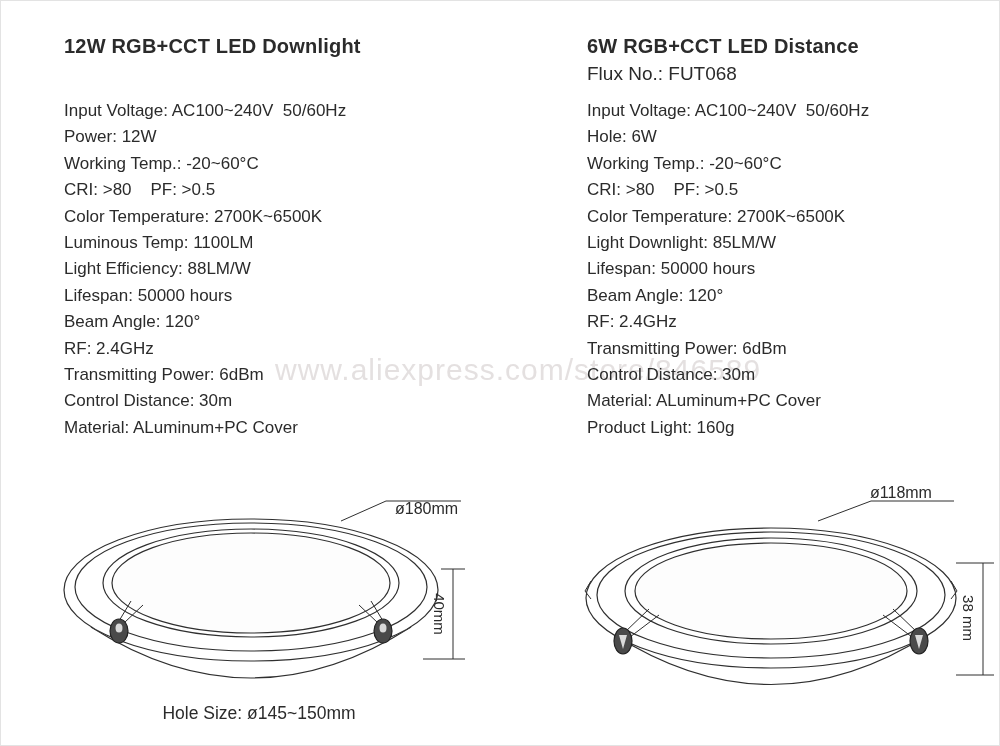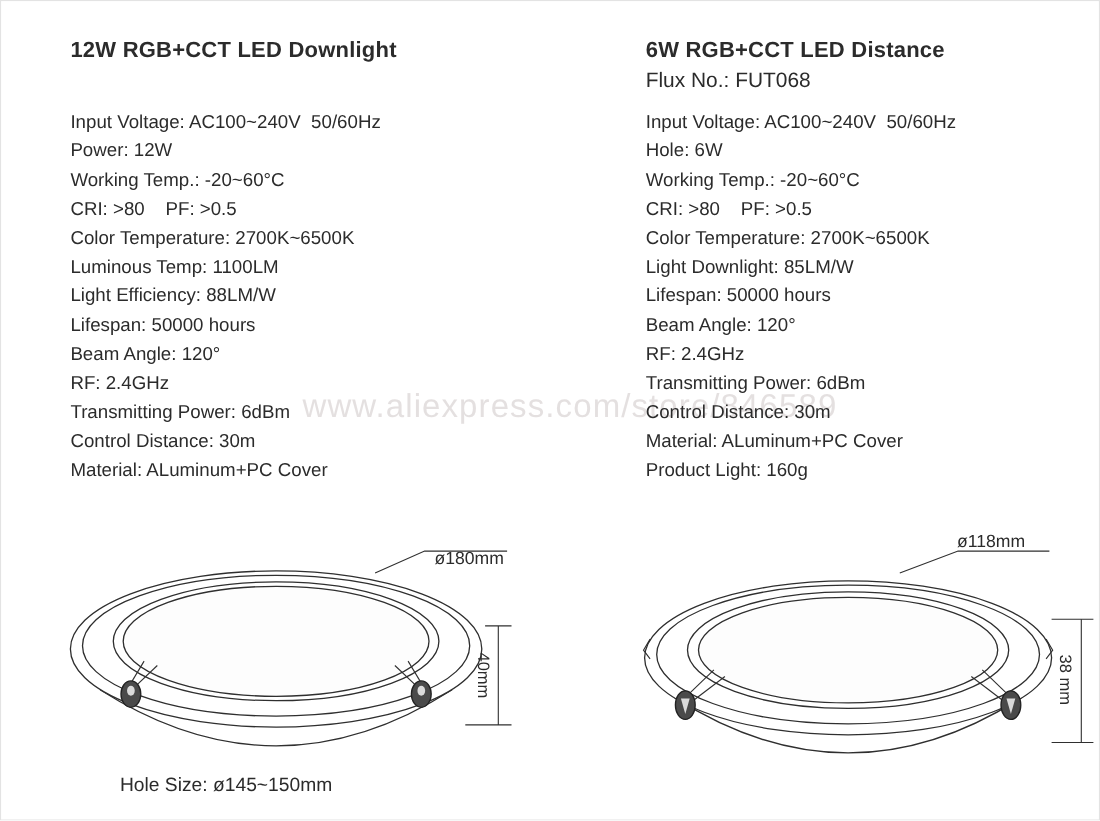--- a/index.html
+++ b/index.html
@@ -22,21 +22,21 @@
   .model{top:62px;font-size:19px;white-space:nowrap;}
   .specs{top:97px;}
   .spec-line{font-size:17px;line-height:26.4px;white-space:pre;}
   .drawing{left:0px;top:482px;z-index:1;}
   .dim-label{font-size:16px;white-space:nowrap;z-index:2;}
   .dim-label.diam-left{left:394px;top:483px;margin-top:16px;}
   .dim-label.diam-right{left:869px;top:483px;}
   .dim-label.rot{transform:translate(-50%,-50%) rotate(90deg);font-size:15px;}
   .dim-label.h-left{left:438px;top:613px;}
   .dim-label.h-right{left:967px;top:617px;}
-  .hole-label{top:702px;width:300px;text-align:left;font-size:17.5px;white-space:nowrap;z-index:2;}
+  .hole-label{top:702px;width:300px;text-align:center;font-size:17.5px;white-space:nowrap;z-index:2;}
   .hole-label.left{left:108px;}
   .hole-label.right{left:636px;}
   svg{display:block;}
 </style>
 </head>
 <body>
 
 <div id="canvas">
 
   <div class="abs watermark">www.aliexpress.com/store/846589</div>

